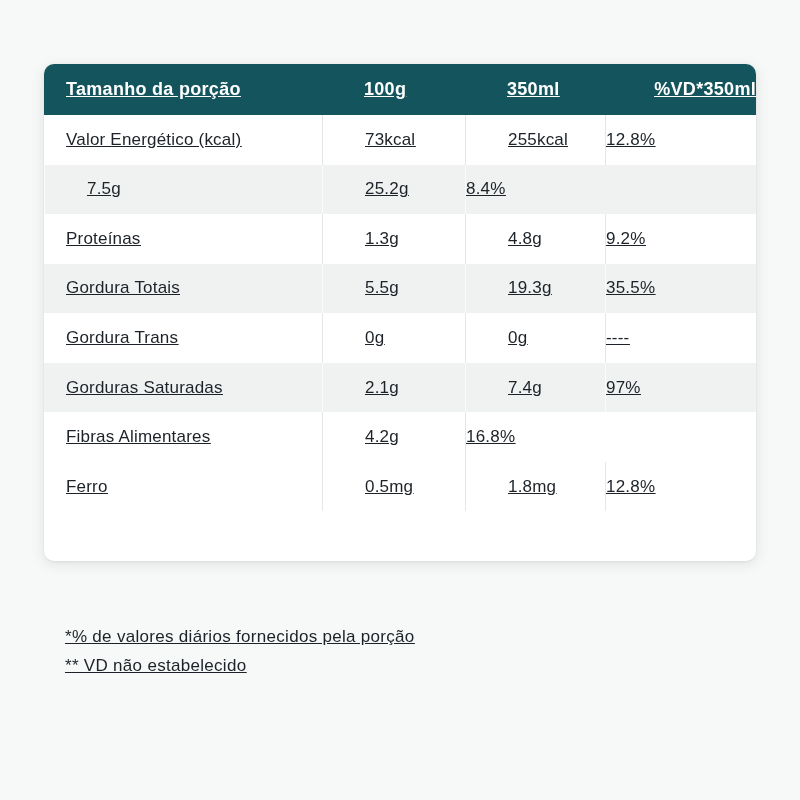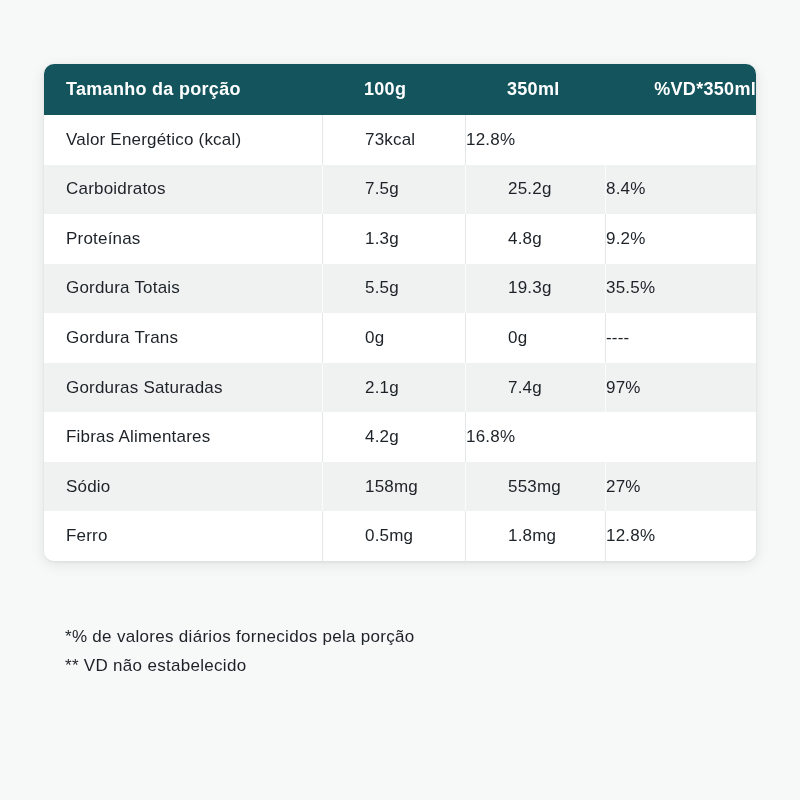--- a/index.html
+++ b/index.html
@@ -5,21 +5,21 @@
 <style>
   :root {
     --header-bg: #14555d;
     --header-text: #ffffff;
     --row-bg: #ffffff;
     --row-alt-bg: #f0f2f2;
     --text: #1c2227;
     --page-bg: #f7f8f8;
     --divider: #e4e7e7;
   }
-  * { margin: 0; padding: 0; box-sizing: border-box; }
+  * { margin: 0; padding: 0; box-sizing: border-box; text-decoration: underline; }
   html, body {
     width: 800px; height: 800px;
     font-family: "Liberation Sans", "DejaVu Sans", sans-serif;
     background: var(--page-bg);
     color: var(--text);
     position: relative;
     overflow: hidden;
   }
   .card {
     position: absolute;
@@ -78,25 +78,25 @@
   <div class="thead">
     <div class="cell c1">Tamanho da porção</div>
     <div class="cell c2">100g</div>
     <div class="cell c3">350ml</div>
     <div class="cell c4">%VD*350ml</div>
   </div>
   <div class="tbody">
   <div class="row plain">
     <div class="cell c1">Valor Energético (kcal)</div>
     <div class="cell c2">73kcal</div>
+    <div class="cell c3">255kcal</div>
     <div class="cell c4">12.8%</div>
   </div>
 
   <div class="row alt">
-    <div class="cell c1">Carboidratos</div>
     <div class="cell c2">7.5g</div>
     <div class="cell c3">25.2g</div>
     <div class="cell c4">8.4%</div>
   </div>
 
   <div class="row plain">
     <div class="cell c1">Proteínas</div>
     <div class="cell c2">1.3g</div>
     <div class="cell c3">4.8g</div>
     <div class="cell c4">9.2%</div>
@@ -122,26 +122,20 @@
     <div class="cell c3">7.4g</div>
     <div class="cell c4">97%</div>
   </div>
 
   <div class="row plain">
     <div class="cell c1">Fibras Alimentares</div>
     <div class="cell c3">4.2g</div>
     <div class="cell c4">16.8%</div>
   </div>
 
-  <div class="row alt">
-    <div class="cell c1">Sódio</div>
-    <div class="cell c2">158mg</div>
-    <div class="cell c3">553mg</div>
-    <div class="cell c4">27%</div>
-  </div>
 
   <div class="row plain">
     <div class="cell c1">Ferro</div>
     <div class="cell c2">0.5mg</div>
     <div class="cell c3">1.8mg</div>
     <div class="cell c4">12.8%</div>
   </div>
 </div>
 </div>
 

